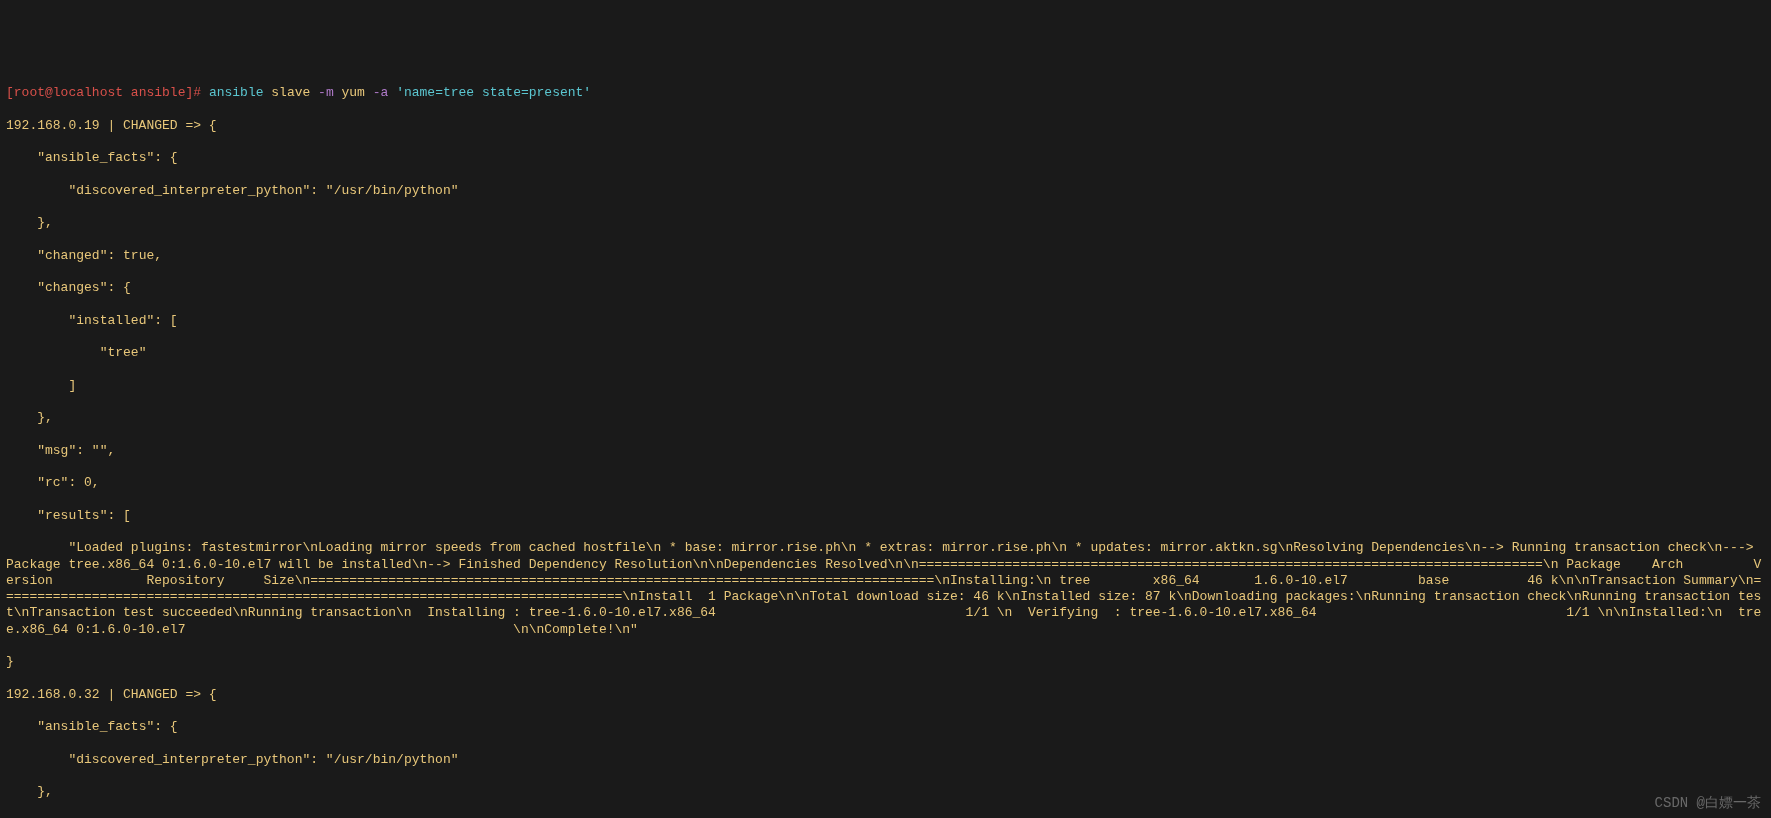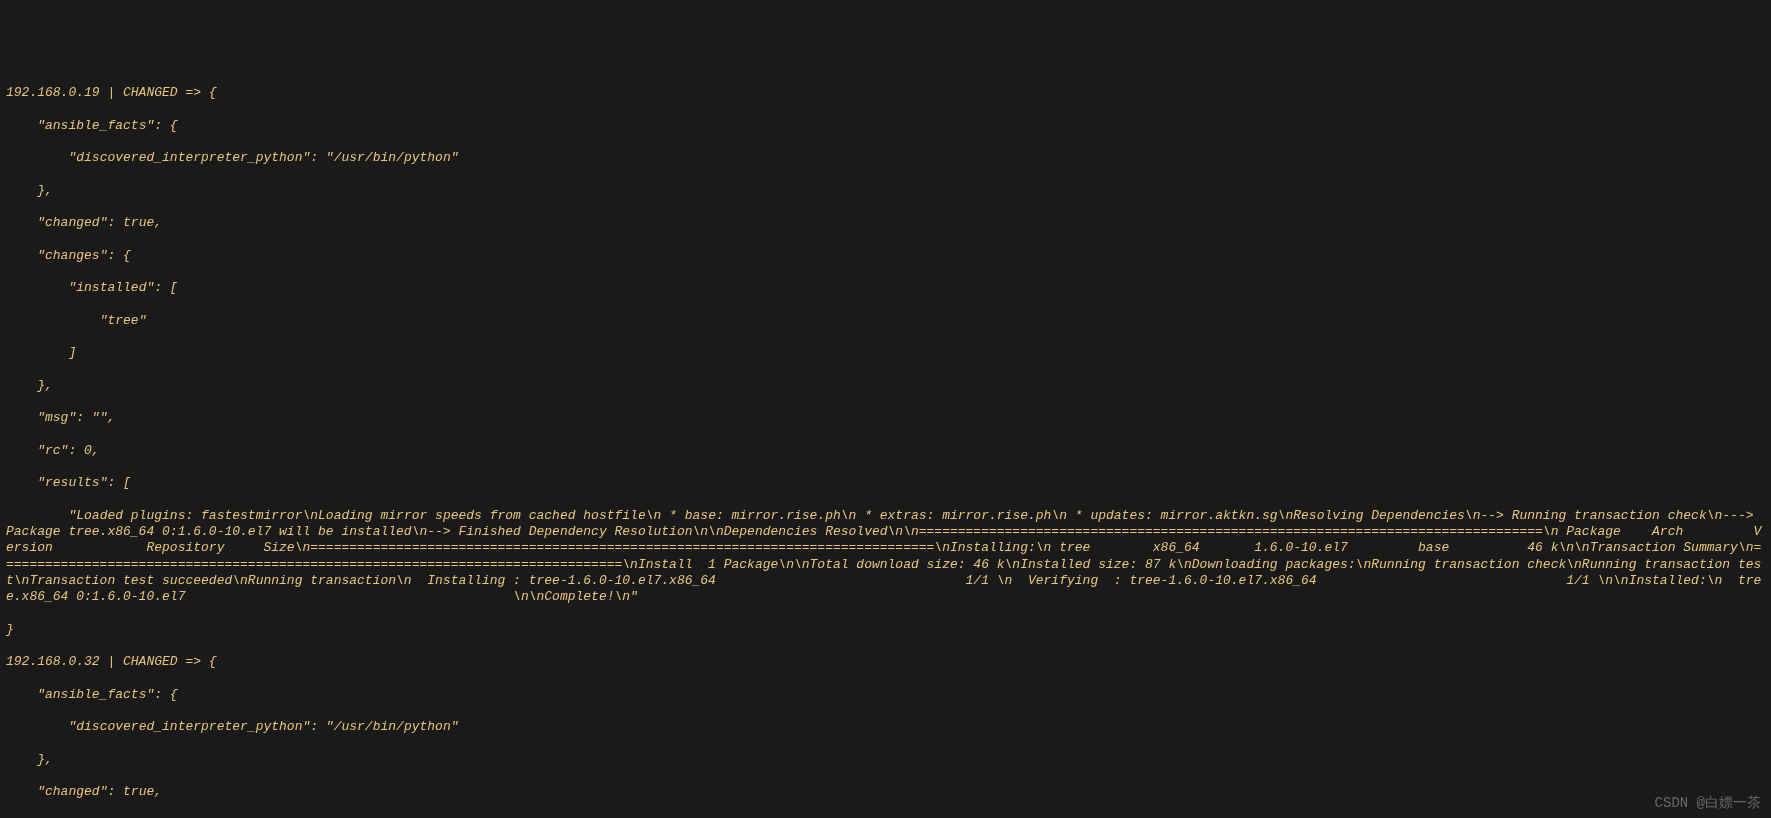--- a/index.html
+++ b/index.html
@@ -11,37 +11,38 @@
     line-height: 1.25;
     padding: 4px 6px;
     white-space: pre-wrap;
     word-break: break-all;
     min-height: 818px;
     position: relative;
   }
   .red { color: #d8504a; }
   .cyan { color: #5bc6d0; }
   .purple { color: #b07aca; }
-  .yellow { color: #e8c77a; font-style: italic; }
+  .yellow { color: #e8c77a; }
   .prompt-line { white-space: pre; }
   .watermark {
     position: fixed;
     bottom: 6px;
     right: 10px;
     color: rgba(200,200,200,0.45);
     font-size: 14px;
     font-family: Liberation Mono, monospace;
   }
 </style>
 </head>
 <body>
 
 
 
 <div>
+<div class="prompt-line"><span class="red">[</span><span class="red">root@localhost </span><span class="red">ansible</span><span class="red">]</span><span class="red"># </span><span class="cyan">ansible </span><span>slave </span><span class="purple">-m </span><span>yum </span><span class="purple">-a </span><span class="cyan">'name=tree state=present'</span></div>
 <div class="yellow">192.168.0.19 | CHANGED =&gt; {</div>
 <div class="yellow">    "ansible_facts": {</div>
 <div class="yellow">        "discovered_interpreter_python": "/usr/bin/python"</div>
 <div class="yellow">    },</div>
 <div class="yellow">    "changed": true,</div>
 <div class="yellow">    "changes": {</div>
 <div class="yellow">        "installed": [</div>
 <div class="yellow">            "tree"</div>
 <div class="yellow">        ]</div>
 <div class="yellow">    },</div>

